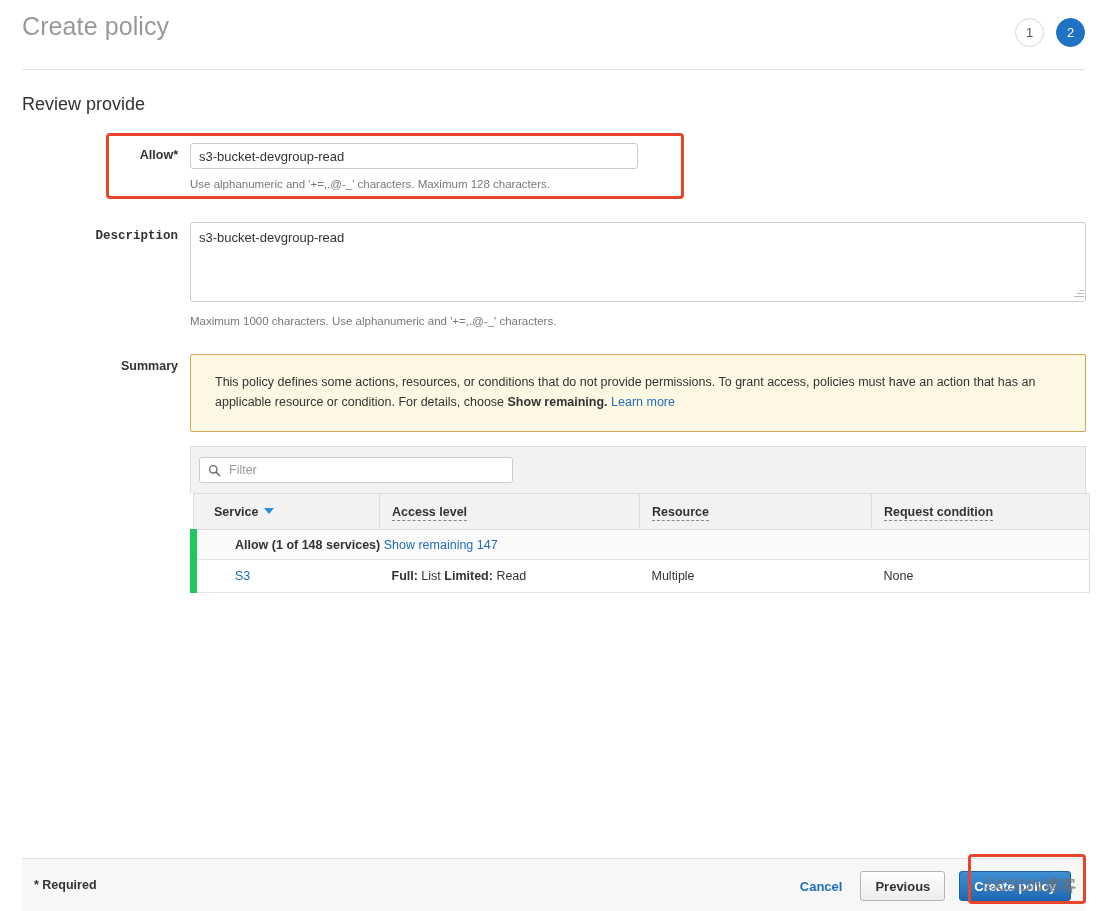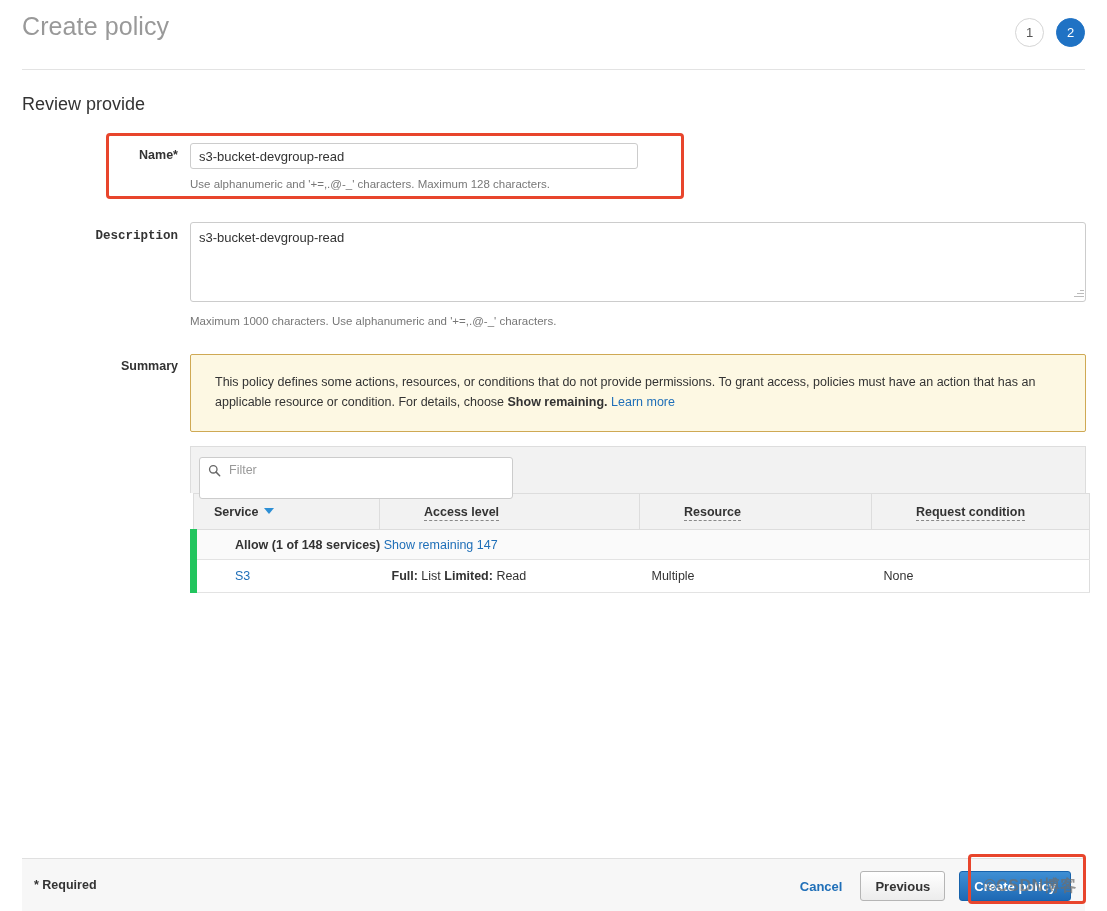--- a/index.html
+++ b/index.html
@@ -188,21 +188,21 @@
   .table-toolbar {
     height: 47px;
     background: #f2f2f2;
     border: 1px solid #dddddd;
     border-bottom: none;
     position: relative;
   }
   .filter-wrap {
     position: absolute;
     left: 8px; top: 10px;
-    width: 314px; height: 42px;
+    width: 314px; height: 26px;
     background: #ffffff;
     border: 1px solid #cccccc;
     border-radius: 3px;
   }
   .search-icon {
     position: absolute;
     left: 8px; top: 6px;
     width: 13px; height: 13px;
   }
   .filter-input {
@@ -232,21 +232,21 @@
     height: 36px;
     text-align: left;
     padding: 0 0 0 12px;
     font-weight: bold;
     color: #333333;
     font-size: 12.5px;
     vertical-align: middle;
   }
   .tbl th:first-child { border-left: 1px solid #dddddd; padding-left: 20px; }
   .tbl th:last-child { border-right: 1px solid #dddddd; }
-  .dotted { border-bottom: 1px dashed #888888; padding-bottom: 1px; margin-left: 32px; }
+  .dotted { border-bottom: 1px dashed #888888; padding-bottom: 1px; }
   .sort-caret {
     display: inline-block;
     margin-left: 6px;
     width: 0; height: 0;
     border-left: 5px solid transparent;
     border-right: 5px solid transparent;
     border-top: 6px solid #2d8fd5;
     vertical-align: middle;
     position: relative;
     top: -1px;
@@ -361,21 +361,21 @@
       </div>
       <div class="step step-active">
         <span>2</span>
       </div>
     </div>
   </div>
   <div class="header-rule"></div>
 
   <div class="section-heading">Review provide</div>
 
-  <div class="form-label label-name">Name*</div>
+  <div class="form-label label-name">Allow*</div>
   <input class="input-name" type="text" value="s3-bucket-devgroup-read" style="">
   <div class="help-text help-name">Use alphanumeric and '+=,.@-_' characters. Maximum 128 characters.</div>
   <div class="name-annotation"></div>
 
   <div class="form-label label-desc">Description</div>
   <textarea class="textarea-desc" style="">s3-bucket-devgroup-read</textarea>
   <div class="resize-grip">
     <i style="top:8px; width:10px;"></i>
     <i style="top:5px; width:7px;"></i>
     <i style="top:2px; width:4px;"></i>

